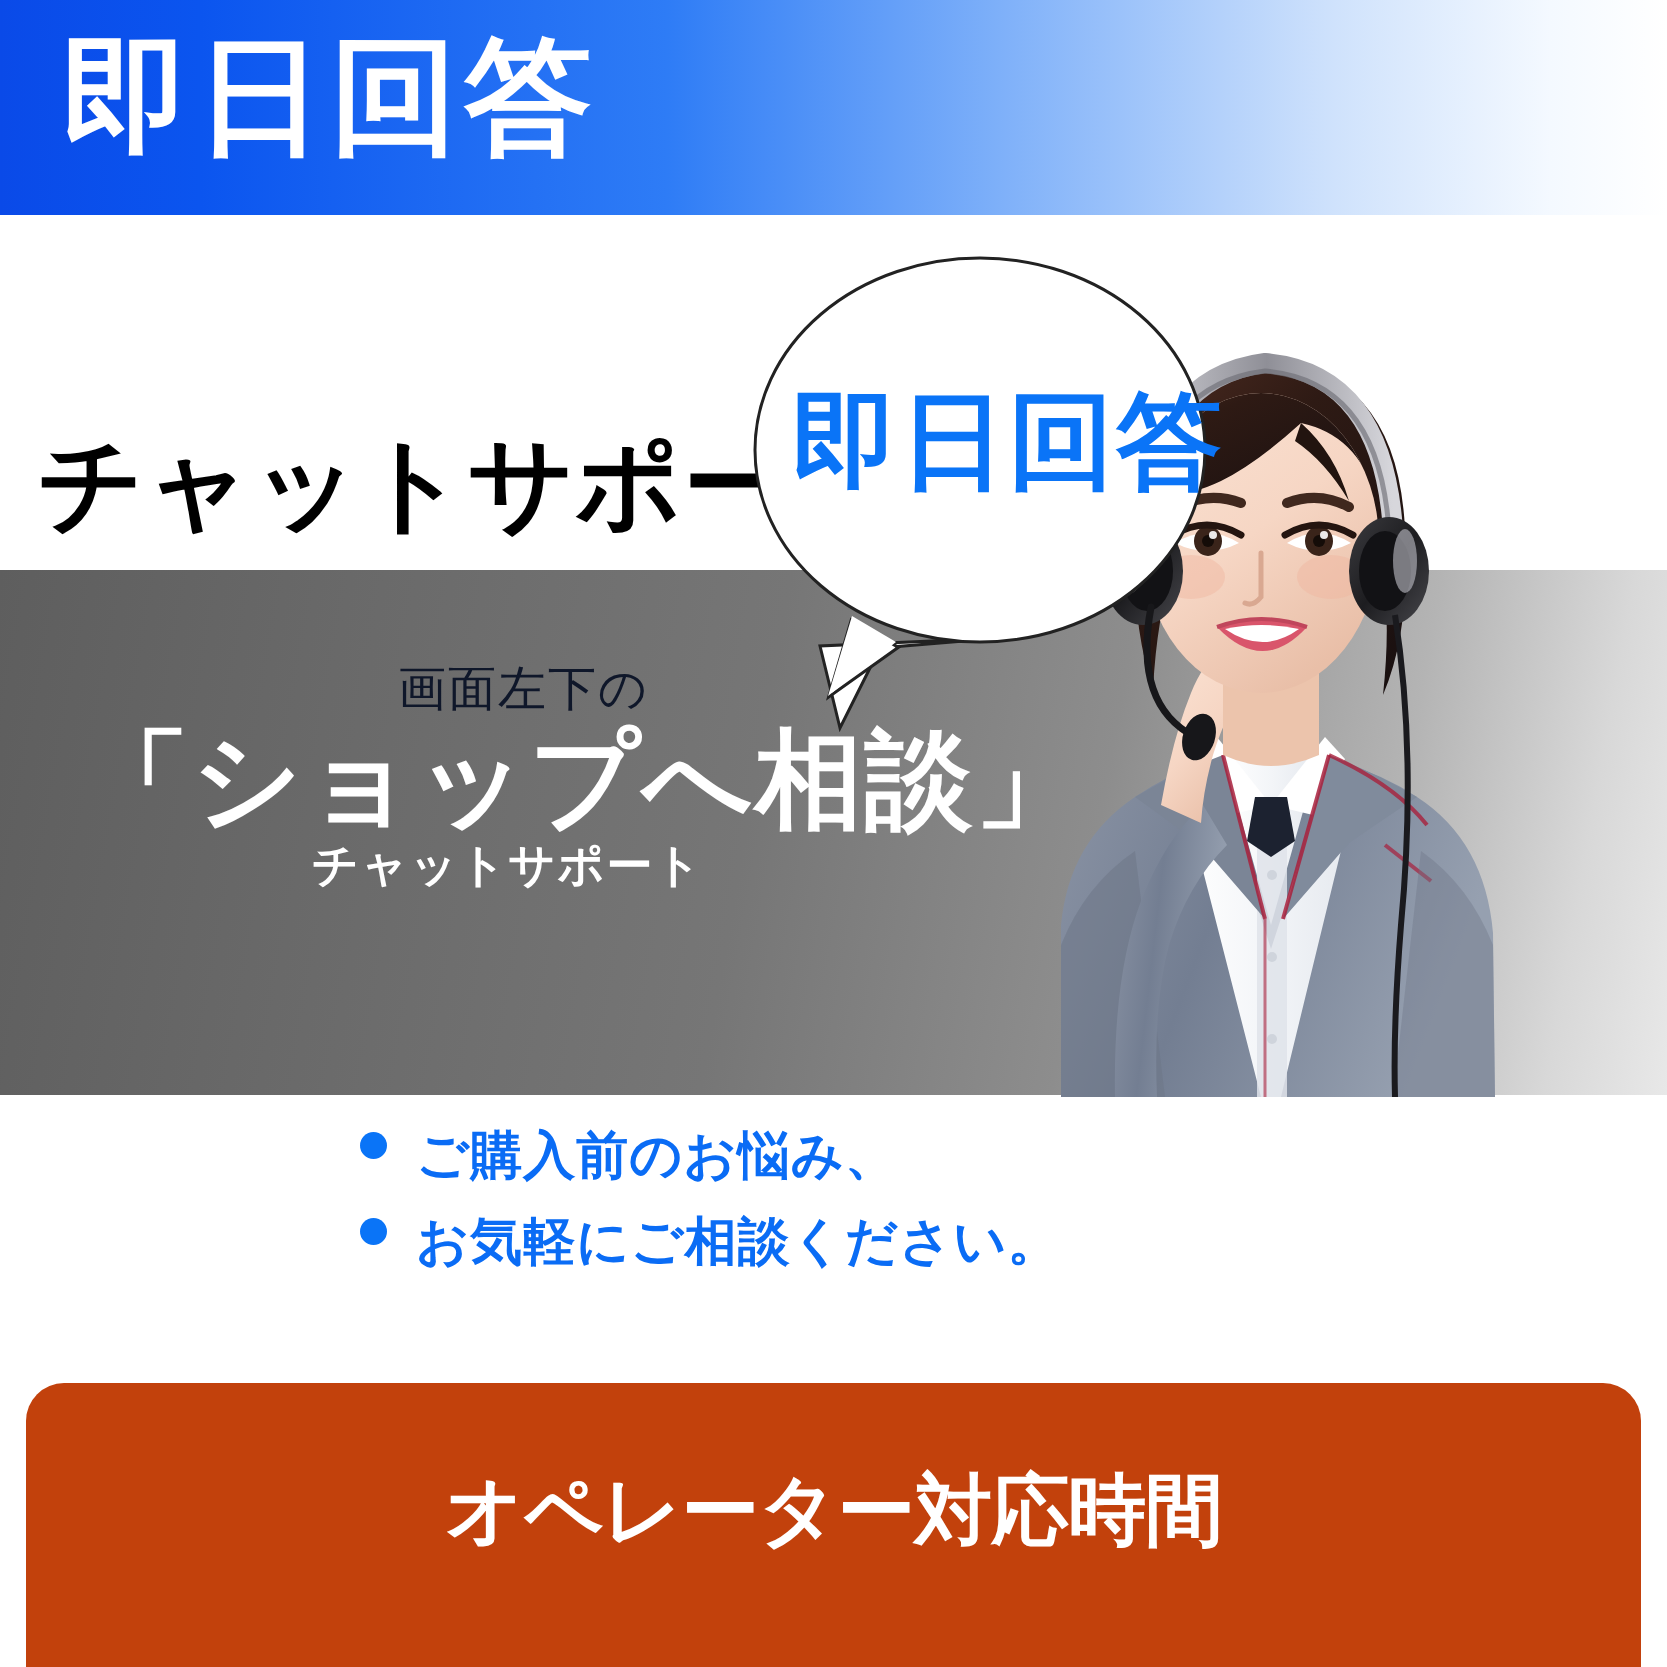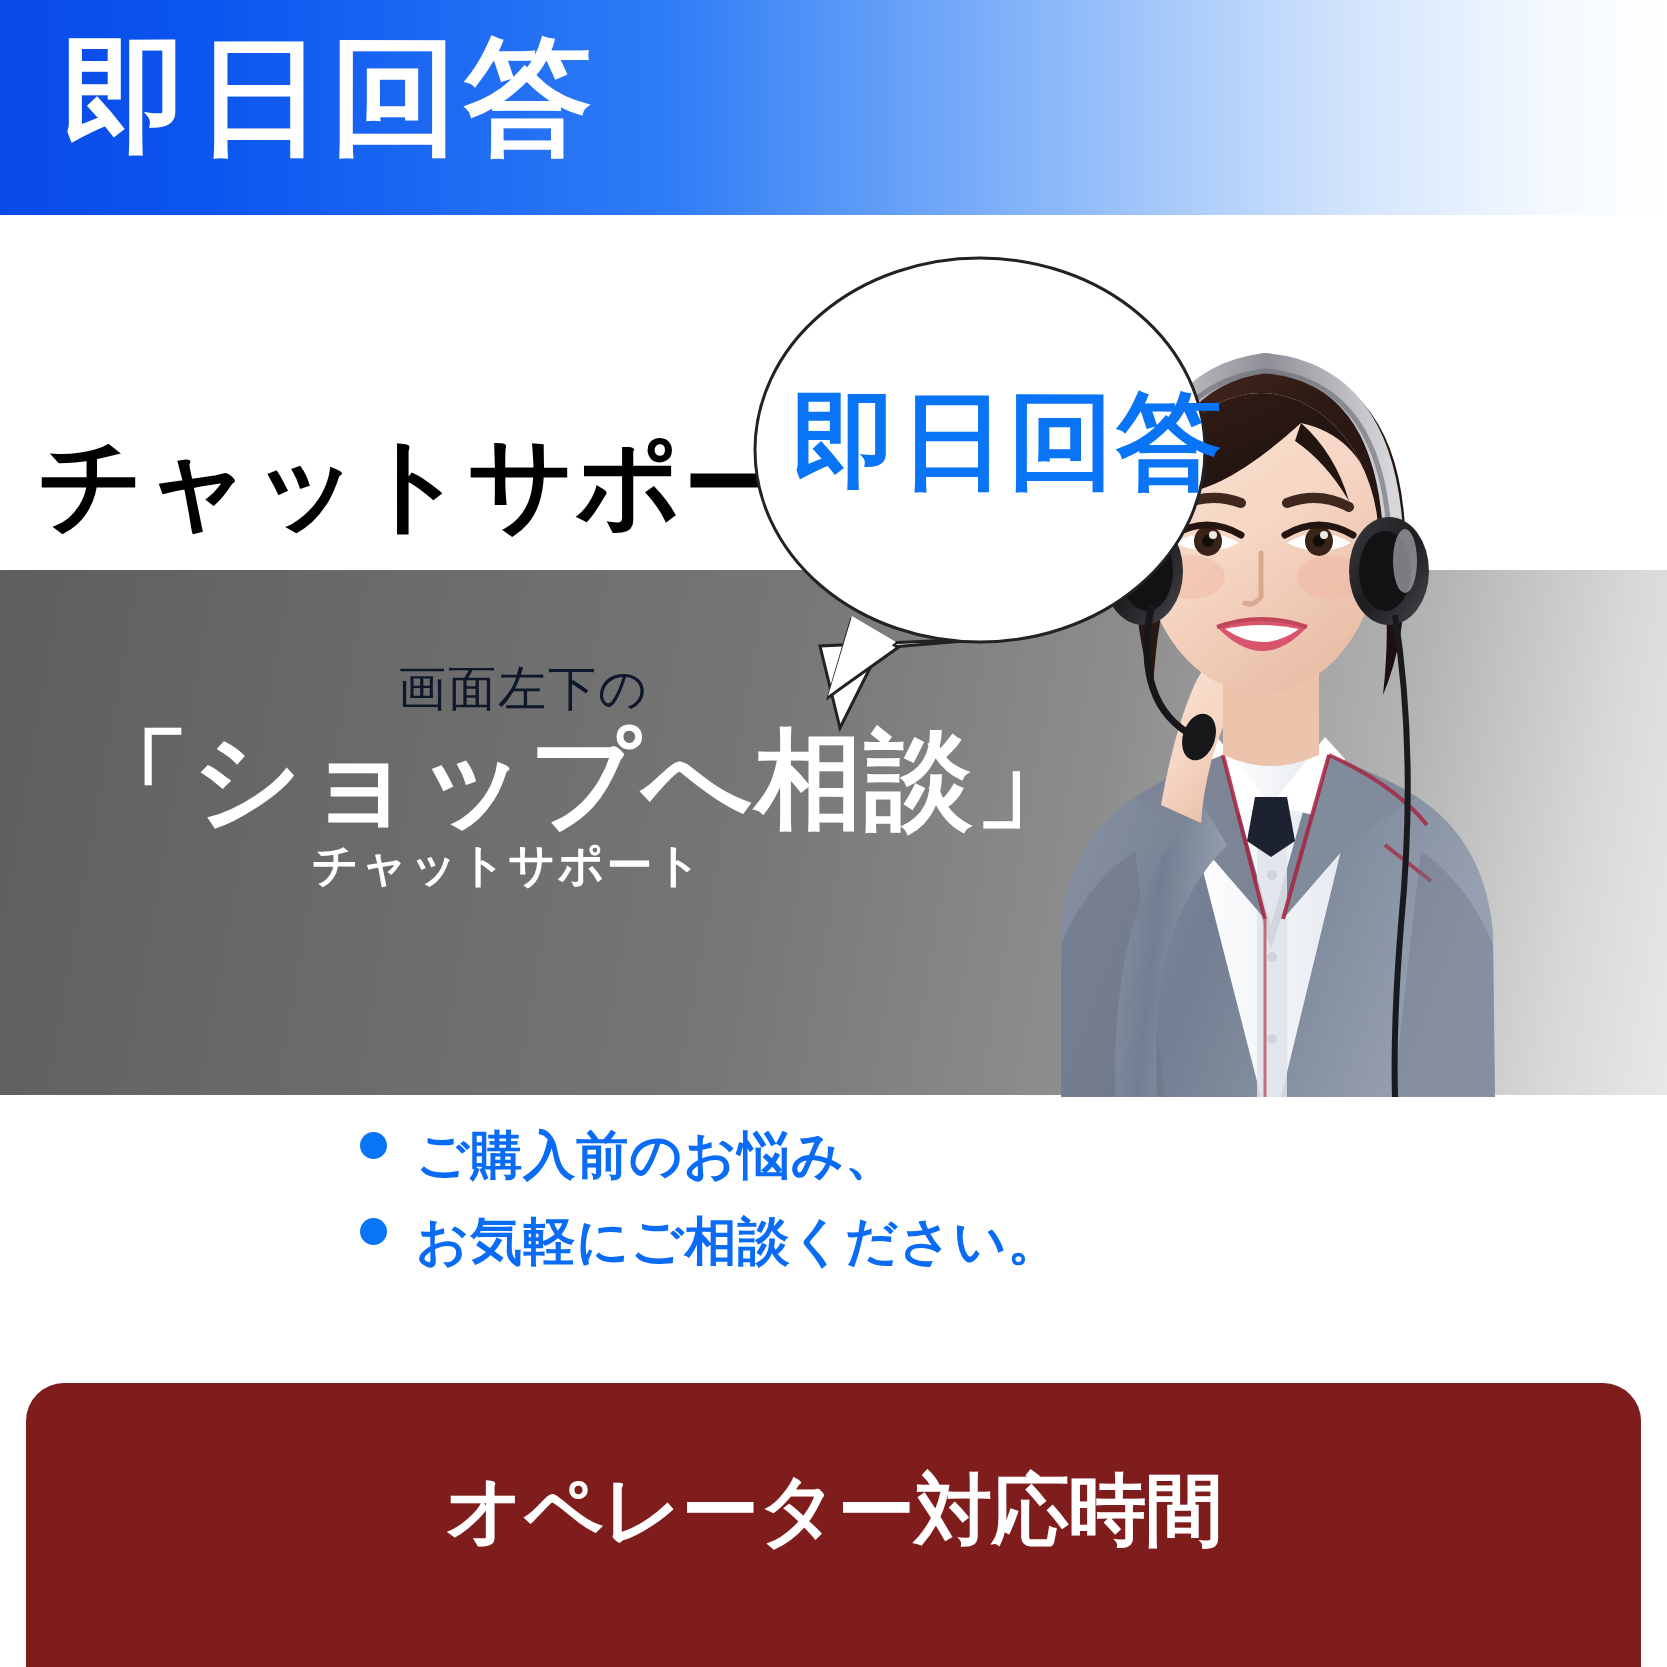--- a/index.html
+++ b/index.html
@@ -95,21 +95,21 @@
     background:#0a74f7; flex:0 0 auto; margin-right:29px;
   }
   .bullet-text{
     font-size:52px; font-weight:bold; color:#0a6cf5;
     letter-spacing:1px; line-height:1; white-space:nowrap;margin-top:20px;
   }
 
   
   #bottom-bar{
     position:absolute; left:26px; top:1383px; width:1615px; height:284px;
-    background:#7f1d1d;
+    background:#c2410c;
     border-radius:38px 38px 0 0;
     padding-left:25px;
   }
   #bottom-bar-inner{
     position:absolute; left:0; top:88px; width:100%;
     display:flex; align-items:baseline; justify-content:center;
     white-space:nowrap;
   }
   #bottom-label{
     font-size:78px; font-weight:bold; color:#ffffff;

